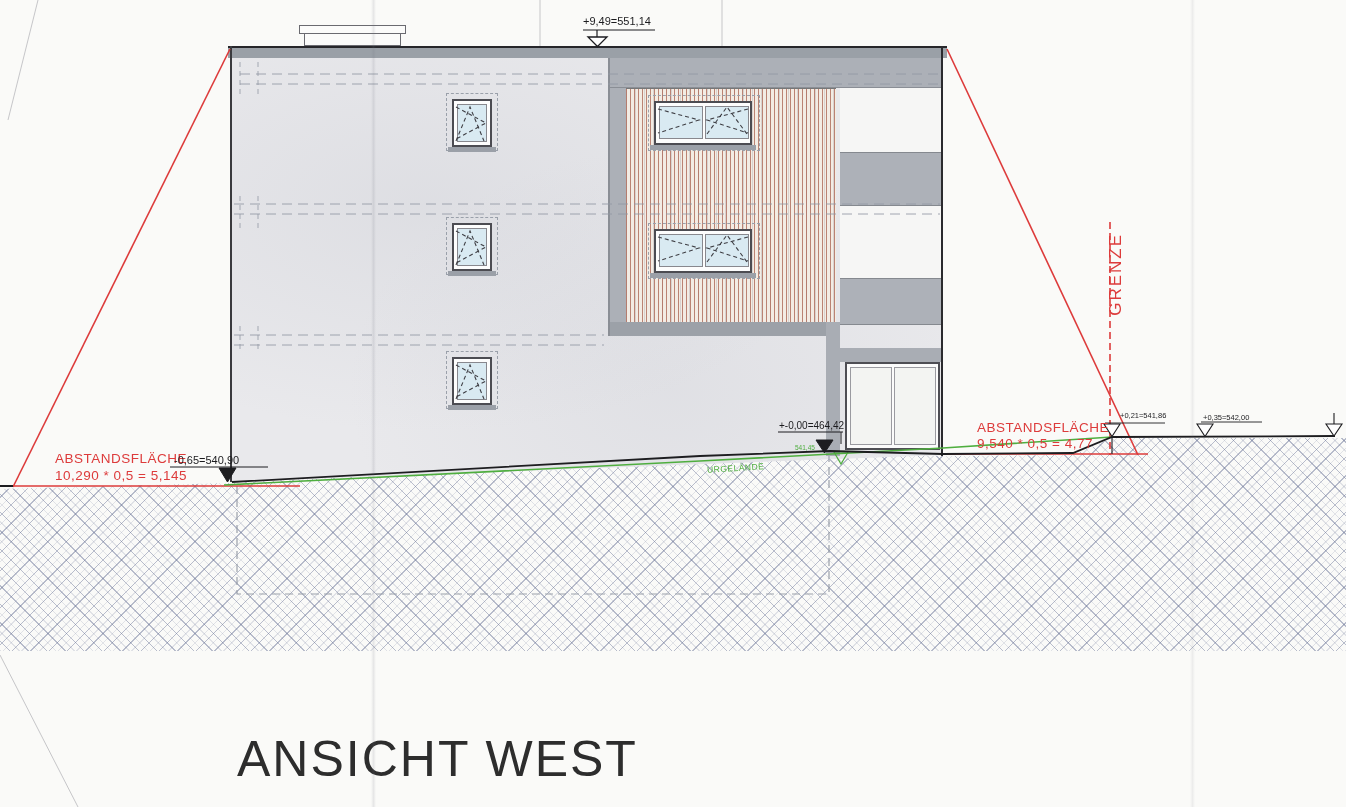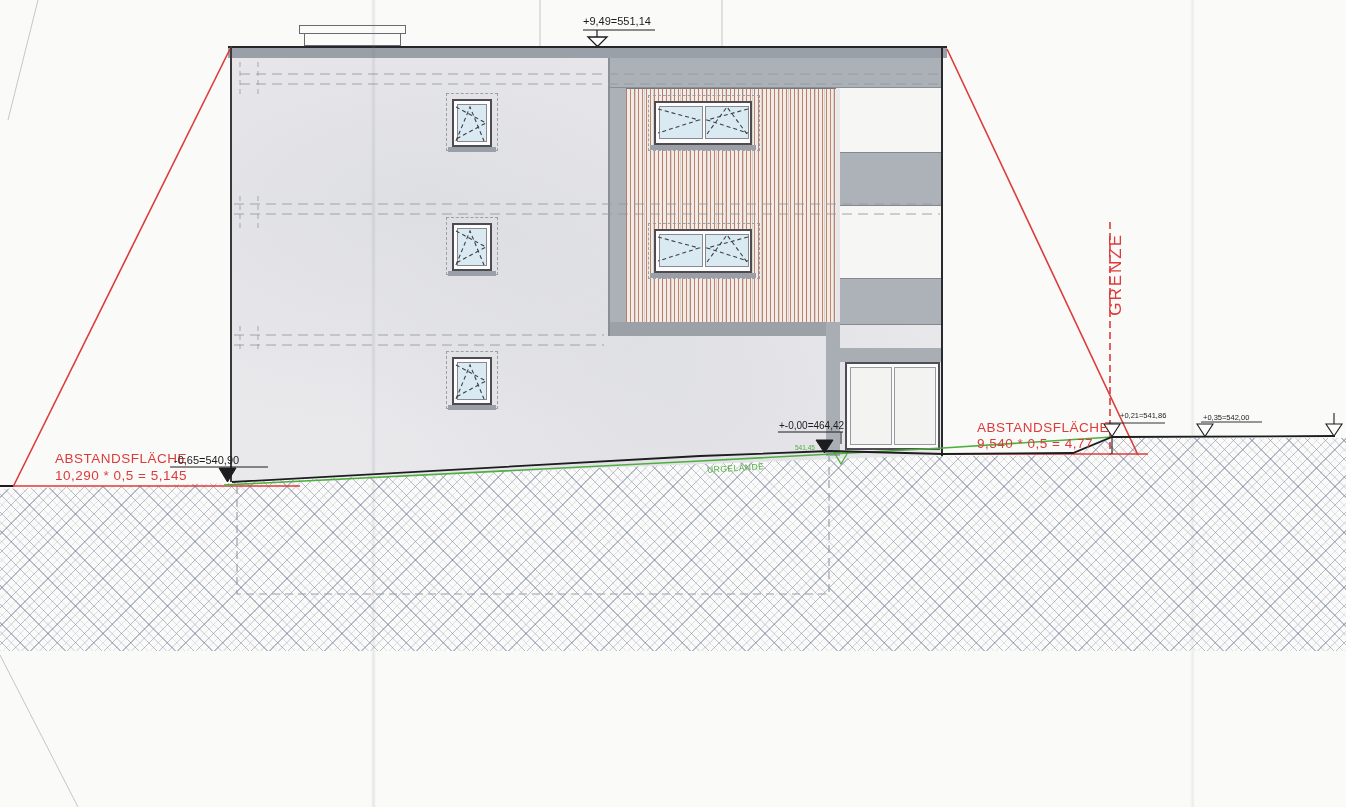--- a/index.html
+++ b/index.html
@@ -227,16 +227,17 @@
 
   <span class="lbl red" style="left:977px;top:420px;font-size:13.5px;letter-spacing:.5px;">ABSTANDSFLÄCHE</span>
   <span class="lbl red" style="left:977px;top:436px;font-size:13.5px;letter-spacing:.5px;text-align:right;">9,540 * 0,5 = 4,77</span>
 
   <span class="lbl" style="left:1107px;top:411px;font-size:7.5px;margin-left:13px;">+0,21=541,86</span>
   <span class="lbl" style="left:1203px;top:413px;font-size:7.5px;">+0,35=542,00</span>
 
   <span class="lbl red" id="lbl-grenze">GRENZE</span>
   <span class="lbl green" style="left:707px;top:463px;font-size:8.5px;transform:rotate(-3.5deg);letter-spacing:.5px;">URGELÄNDE</span>
 
+  <span class="lbl" id="lbl-title">ANSICHT WEST</span>
 
   <div class="abs fold-v" style="left:371px;"></div>
   <div class="abs fold-v" style="left:1190px;opacity:.7;"></div>
 </div>
 
 </body></html>

